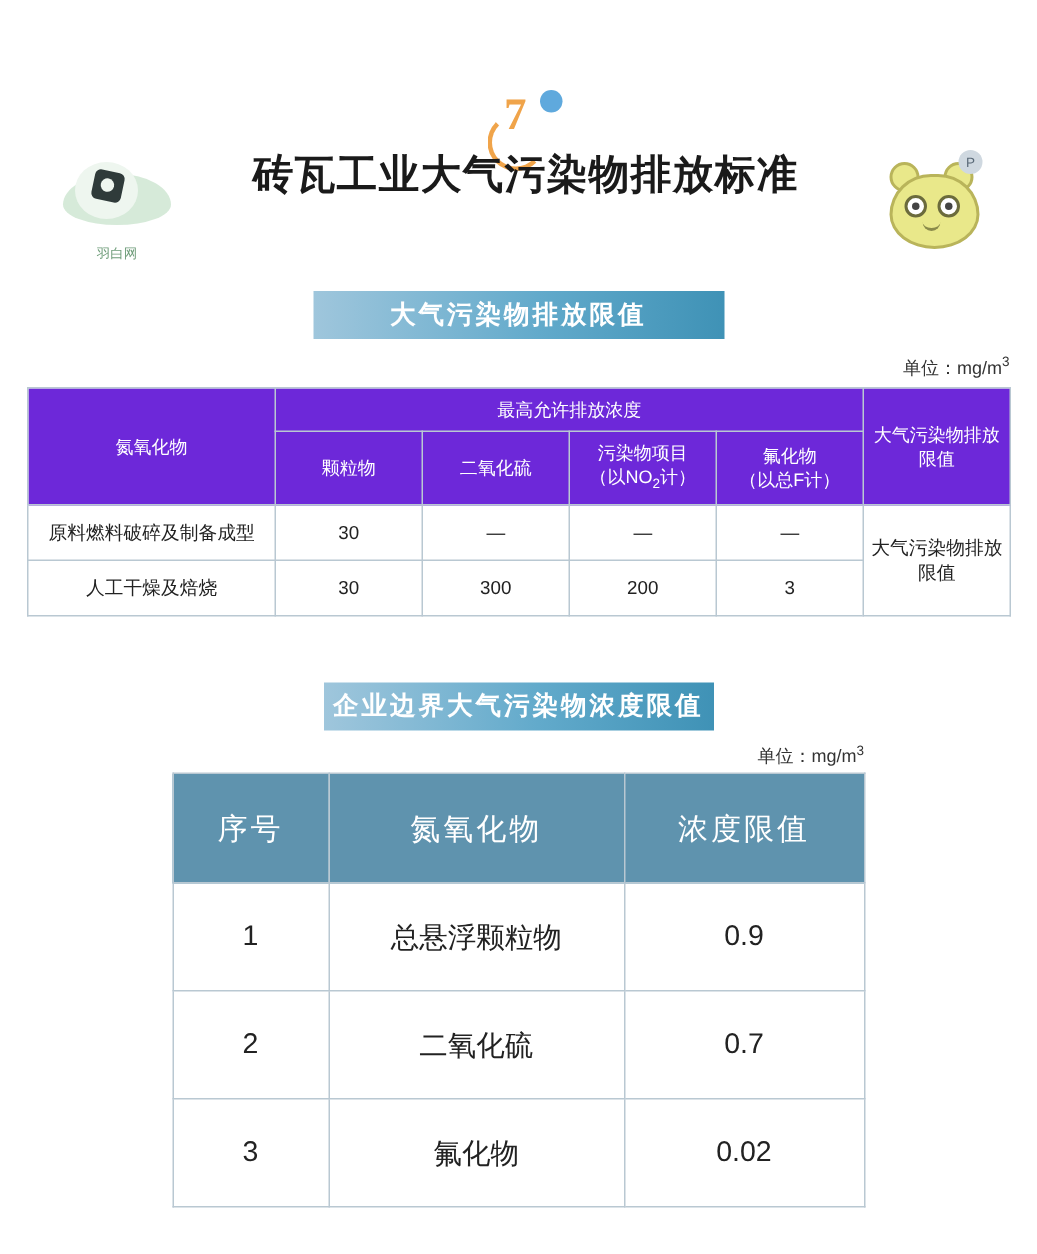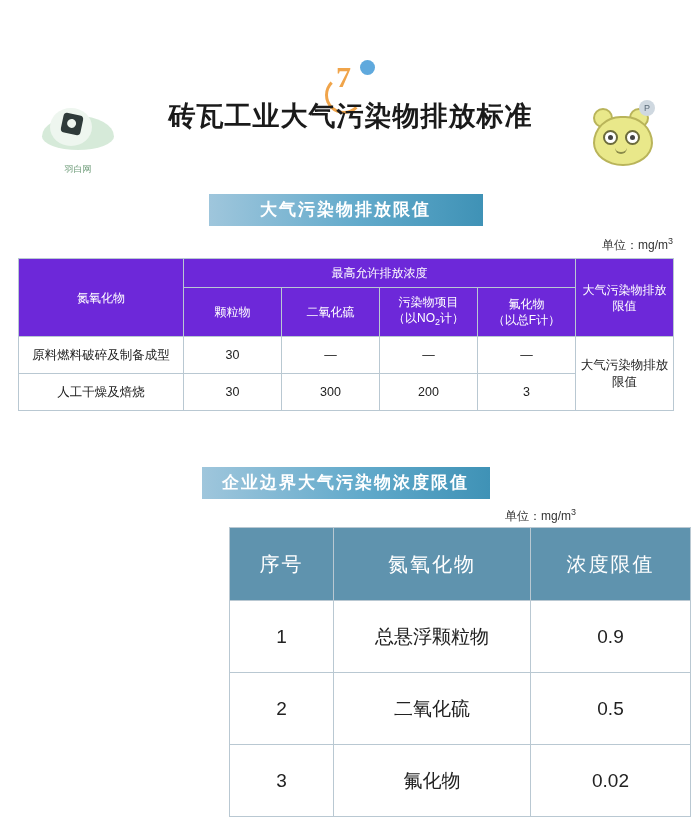--- a/index.html
+++ b/index.html
@@ -214,22 +214,22 @@
     text-align: center;
     line-height: 32px;
     height: 32px;
     background: linear-gradient(to right, #9fc6dc, #62aacb 55%, #3f92b6);
   }
   .banner-1 {
     width: 274px;
     margin-top: 16px;
   }
   .banner-2 {
-    width: 288px;
-    margin-top: 12px;
+    width: 260px;
+    margin-top: 0;
   }
 
   .unit-line {
     font-size: 12px;
     color: #333;
     text-align: right;
     margin-top: 10px;
   }
   .unit-line .sup { font-size: 9px; vertical-align: super; }
 
@@ -259,21 +259,21 @@
     color: #222;
     height: 32px;
     padding: 2px;
   }
   .sub { font-size: 9px; vertical-align: sub; }
 
   
   .t2-wrap {
     width: 100%;
     display: flex;
-    justify-content: flex-end;
+    justify-content: center;
   }
   table.t2 {
     border-collapse: collapse;
     width: 461px;
     table-layout: fixed;
   }
   table.t2 th {
     background: #5f93ae;
     color: #ffffff;
     font-size: 20px;
@@ -414,21 +414,21 @@
     </thead>
     <tbody>
       <tr>
         <td>1</td>
         <td>总悬浮颗粒物</td>
         <td>0.9</td>
       </tr>
       <tr>
         <td>2</td>
         <td>二氧化硫</td>
-        <td>0.5</td>
+        <td>0.7</td>
       </tr>
       <tr>
         <td>3</td>
         <td>氟化物</td>
         <td>0.02</td>
       </tr>
     </tbody>
   </table>
 </div>
 

